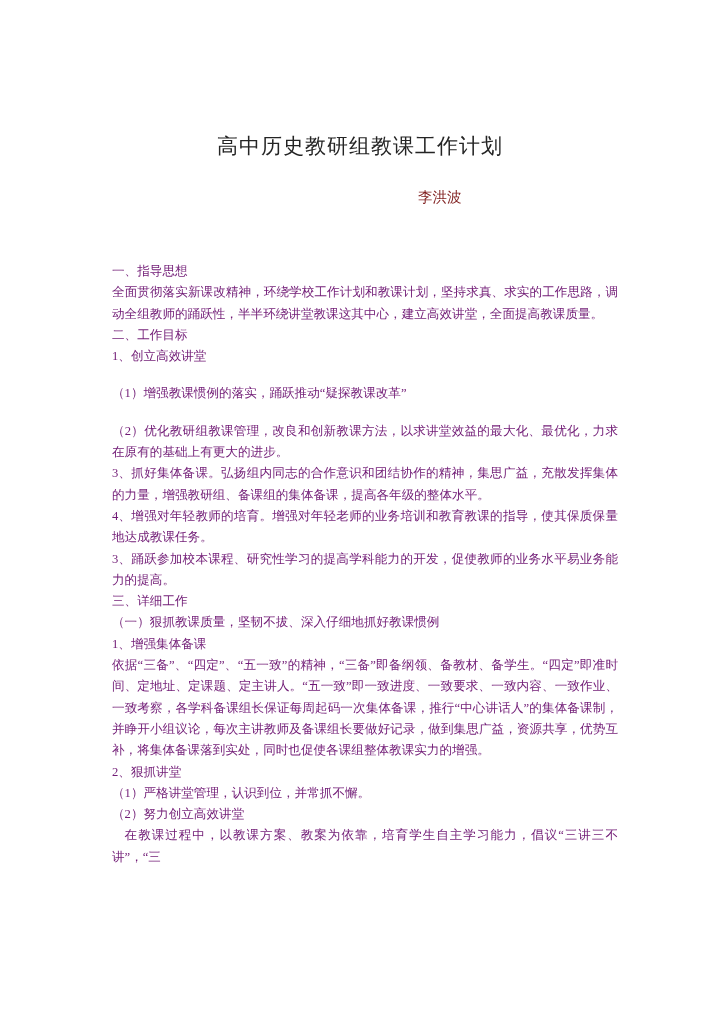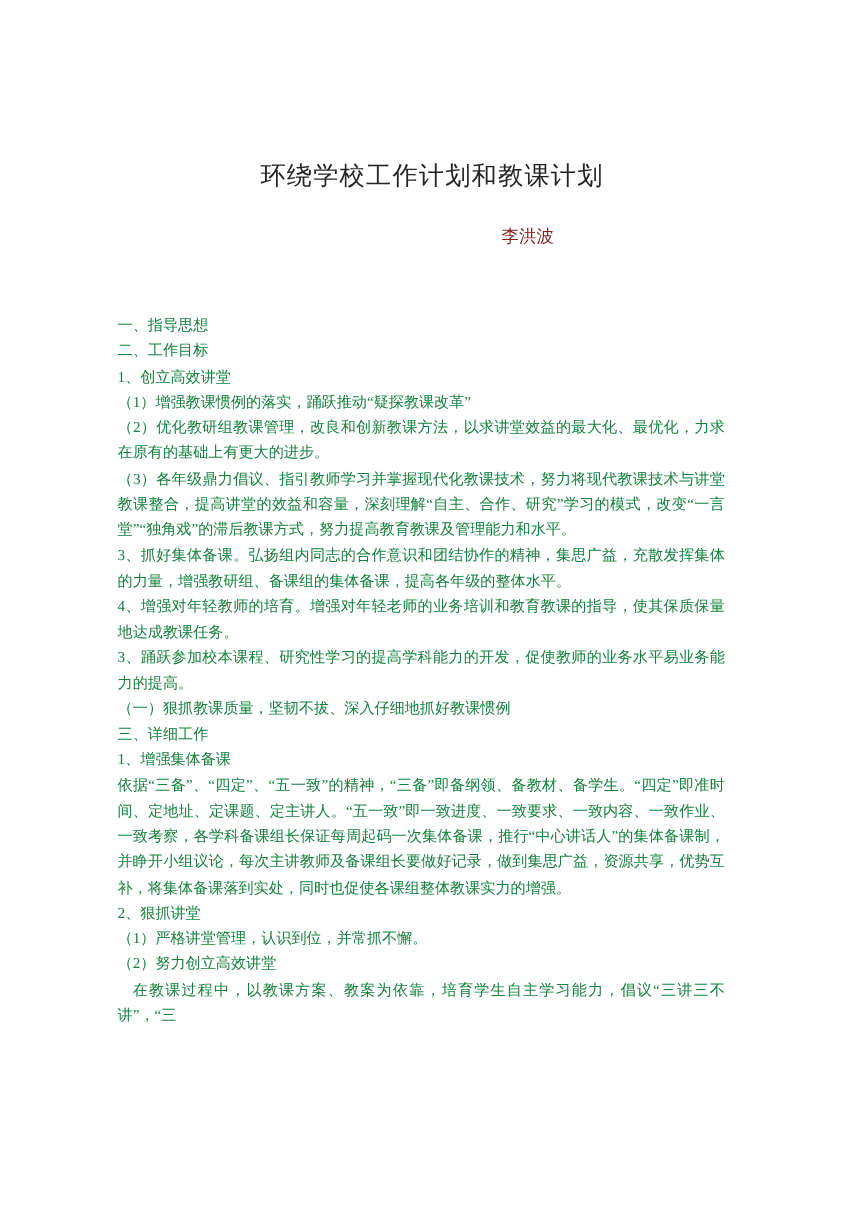--- a/index.html
+++ b/index.html
@@ -34,56 +34,56 @@
   .doc-author {
     position: absolute;
     top: 188px;
     left: 418px;
     font-size: 14.5px;
     color: #7f1d1d;
   }
   .doc-body {
     position: absolute;
     top: 261px;
-    left: 98px;
+    left: 112px;
     width: 506px;
     font-size: 12.6px;
     line-height: 21.3px;
-    color: #15803d;
+    color: #701a75;
     text-align: justify;
     text-justify: inter-ideograph;
   }
   .para {
     margin: 0;
   }
   .para.gap {
-    margin-top: 0;
+    margin-top: 16px;
   }
   .para.indent {
     text-indent: 1em;
   }
 </style>
 </head>
 <body>
 
 <div class="page">
-  <div class="doc-title">环绕学校工作计划和教课计划</div>
+  <div class="doc-title">高中历史教研组教课工作计划</div>
   <div class="doc-author">李洪波</div>
   <div class="doc-body">
       <div class="para">一、指导思想</div>
+      <div class="para">全面贯彻落实新课改精神，环绕学校工作计划和教课计划，坚持求真、求实的工作思路，调动全组教师的踊跃性，半半环绕讲堂教课这其中心，建立高效讲堂，全面提高教课质量。</div>
       <div class="para">二、工作目标</div>
       <div class="para">1、创立高效讲堂</div>
       <div class="para gap">（1）增强教课惯例的落实，踊跃推动“疑探教课改革”</div>
       <div class="para gap">（2）优化教研组教课管理，改良和创新教课方法，以求讲堂效益的最大化、最优化，力求在原有的基础上有更大的进步。</div>
-      <div class="para gap">（3）各年级鼎力倡议、指引教师学习并掌握现代化教课技术，努力将现代教课技术与讲堂教课整合，提高讲堂的效益和容量，深刻理解“自主、合作、研究”学习的模式，改变“一言堂”“独角戏”的滞后教课方式，努力提高教育教课及管理能力和水平。</div>
       <div class="para">3、抓好集体备课。弘扬组内同志的合作意识和团结协作的精神，集思广益，充散发挥集体的力量，增强教研组、备课组的集体备课，提高各年级的整体水平。</div>
       <div class="para">4、增强对年轻教师的培育。增强对年轻老师的业务培训和教育教课的指导，使其保质保量地达成教课任务。</div>
       <div class="para">3、踊跃参加校本课程、研究性学习的提高学科能力的开发，促使教师的业务水平易业务能力的提高。</div>
+      <div class="para">三、详细工作</div>
       <div class="para">（一）狠抓教课质量，坚韧不拔、深入仔细地抓好教课惯例</div>
-      <div class="para">三、详细工作</div>
       <div class="para">1、增强集体备课</div>
       <div class="para">依据“三备”、“四定”、“五一致”的精神，“三备”即备纲领、备教材、备学生。“四定”即准时间、定地址、定课题、定主讲人。“五一致”即一致进度、一致要求、一致内容、一致作业、一致考察，各学科备课组长保证每周起码一次集体备课，推行“中心讲话人”的集体备课制，并睁开小组议论，每次主讲教师及备课组长要做好记录，做到集思广益，资源共享，优势互补，将集体备课落到实处，同时也促使各课组整体教课实力的增强。</div>
       <div class="para">2、狠抓讲堂</div>
       <div class="para">（1）严格讲堂管理，认识到位，并常抓不懈。</div>
       <div class="para">（2）努力创立高效讲堂</div>
       <div class="para indent">在教课过程中，以教课方案、教案为依靠，培育学生自主学习能力，倡议“三讲三不讲”，“三</div>
     </div>
 </div>
 
 </body></html>

